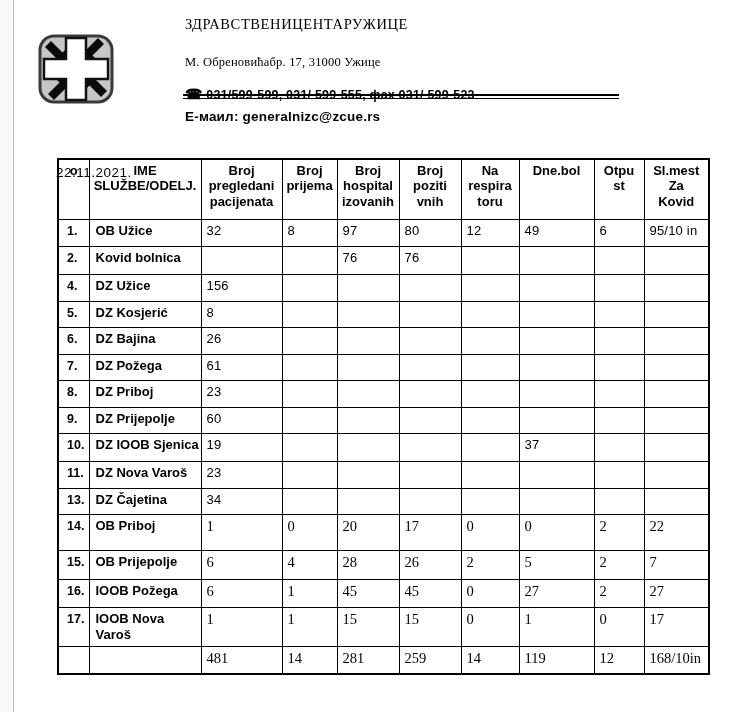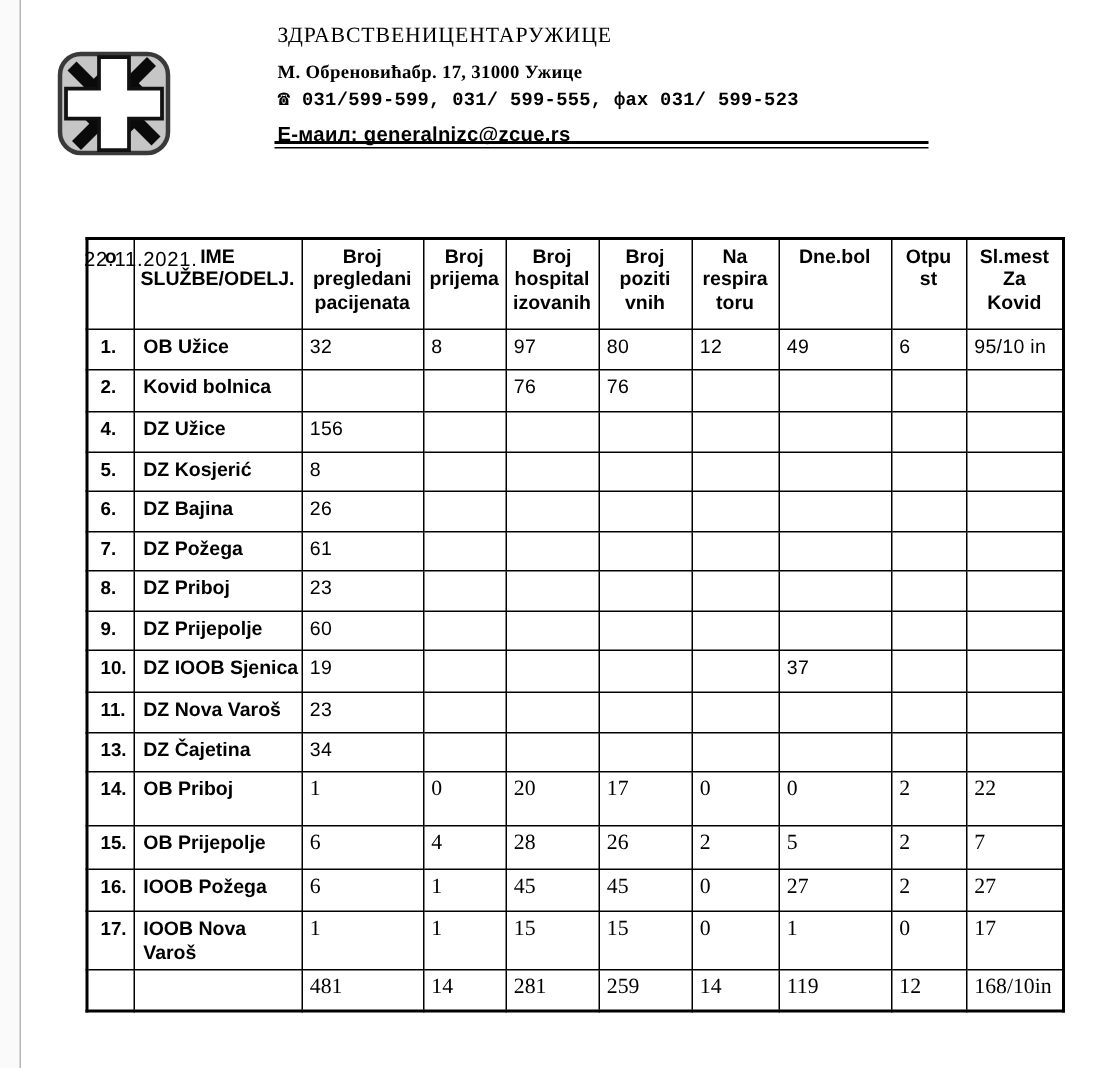--- a/index.html
+++ b/index.html
@@ -7,22 +7,22 @@
     width:731px;height:712px;position:relative;background:#ffffff;
     font-family:"Liberation Sans", sans-serif;color:#000;overflow:hidden;
   }
   
   .page-edge{position:absolute;left:0;top:0;width:13px;height:712px;background:#fafafa;border-right:1.5px solid #b5b5b5;}
 
   
   .logo{position:absolute;left:37px;top:33px;width:78px;height:72px;}
   .lh-text{position:absolute;left:185px;top:16px;width:460px;}
   .org-name{font-family:"Liberation Serif", serif;font-weight:normal;font-size:14.5px;letter-spacing:.6px;}
-  .addr{font-family:"Liberation Serif", serif;font-weight:bold;font-size:12.5px;margin-top:8px;letter-spacing:.2px;}
-  .phone{font-family:Liberation Mono, monospace;font-weight:bold;font-size:12.5px;margin-top:2px;letter-spacing:.2px;}
+  .addr{font-family:"Liberation Serif", serif;font-weight:normal;font-size:12.5px;margin-top:22px;letter-spacing:.2px;}
+  .phone{font-family:Liberation Sans, sans-serif;font-weight:bold;font-size:12.5px;margin-top:16px;letter-spacing:.2px;}
   .phone .ph-icon{font-size:14px;}
   .email{font-family:"Liberation Sans", sans-serif;font-weight:bold;font-size:13.5px;margin-top:7px;letter-spacing:.2px;}
   .dbl-rule{position:absolute;left:183px;top:94px;width:436px;height:2px;border-top:2px solid #000;border-bottom:1px solid #000;}
 
   .date-line{position:absolute;left:56px;top:121px;font-family:Liberation Sans, sans-serif;font-size:13.5px;letter-spacing:.5px;margin-top:44px;}
 
   
   table.report{position:absolute;left:57px;top:158px;border-collapse:collapse;table-layout:fixed;border:2px solid #000;}
   table.report td,table.report th{border:1px solid #000;vertical-align:top;overflow:hidden;}
   th.colhead{font-weight:bold;font-size:13px;line-height:1.18;text-align:center;white-space:pre-line;padding-top:3px;}

